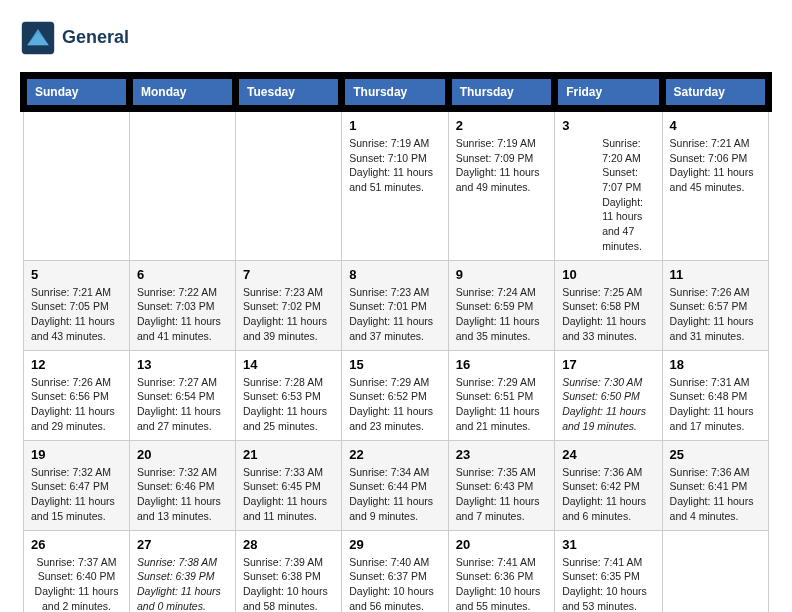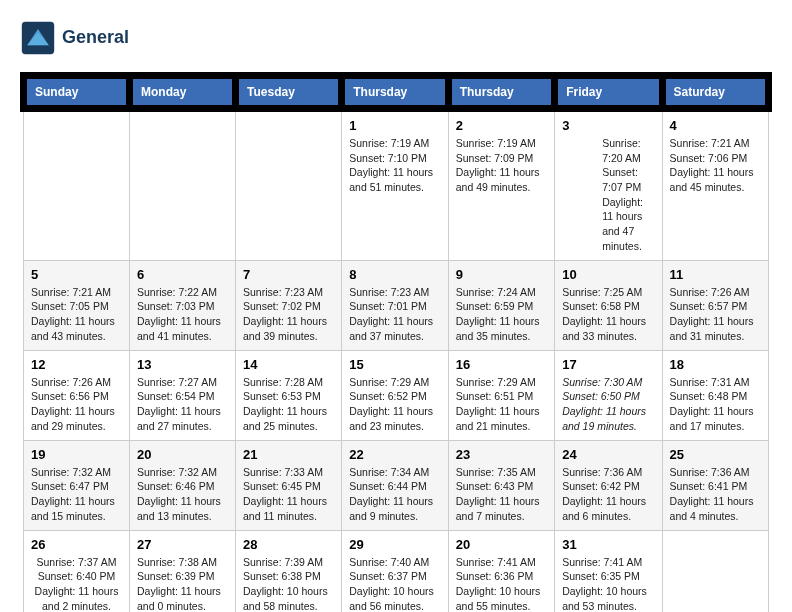--- a/index.html
+++ b/index.html
@@ -311,21 +311,21 @@
       <tr class="week-row">
         <td>
           <span class="day-num">26</span>
           <div class="day-info" style="white-space: pre-line; text-align: center;">Sunrise: 7:37 AM
 Sunset: 6:40 PM
 Daylight: 11 hours
 and 2 minutes.</div>
         </td>
         <td>
           <span class="day-num">27</span>
-          <div class="day-info" style="white-space: pre-line;">Sunrise: 7:38 AM
+          <div class="day-info" style="white-space: pre-line; font-style: italic;">Sunrise: 7:38 AM
 Sunset: 6:39 PM
 Daylight: 11 hours
 and 0 minutes.</div>
         </td>
         <td>
           <span class="day-num">28</span>
           <div class="day-info" style="white-space: pre-line;">Sunrise: 7:39 AM
 Sunset: 6:38 PM
 Daylight: 10 hours
 and 58 minutes.</div>

